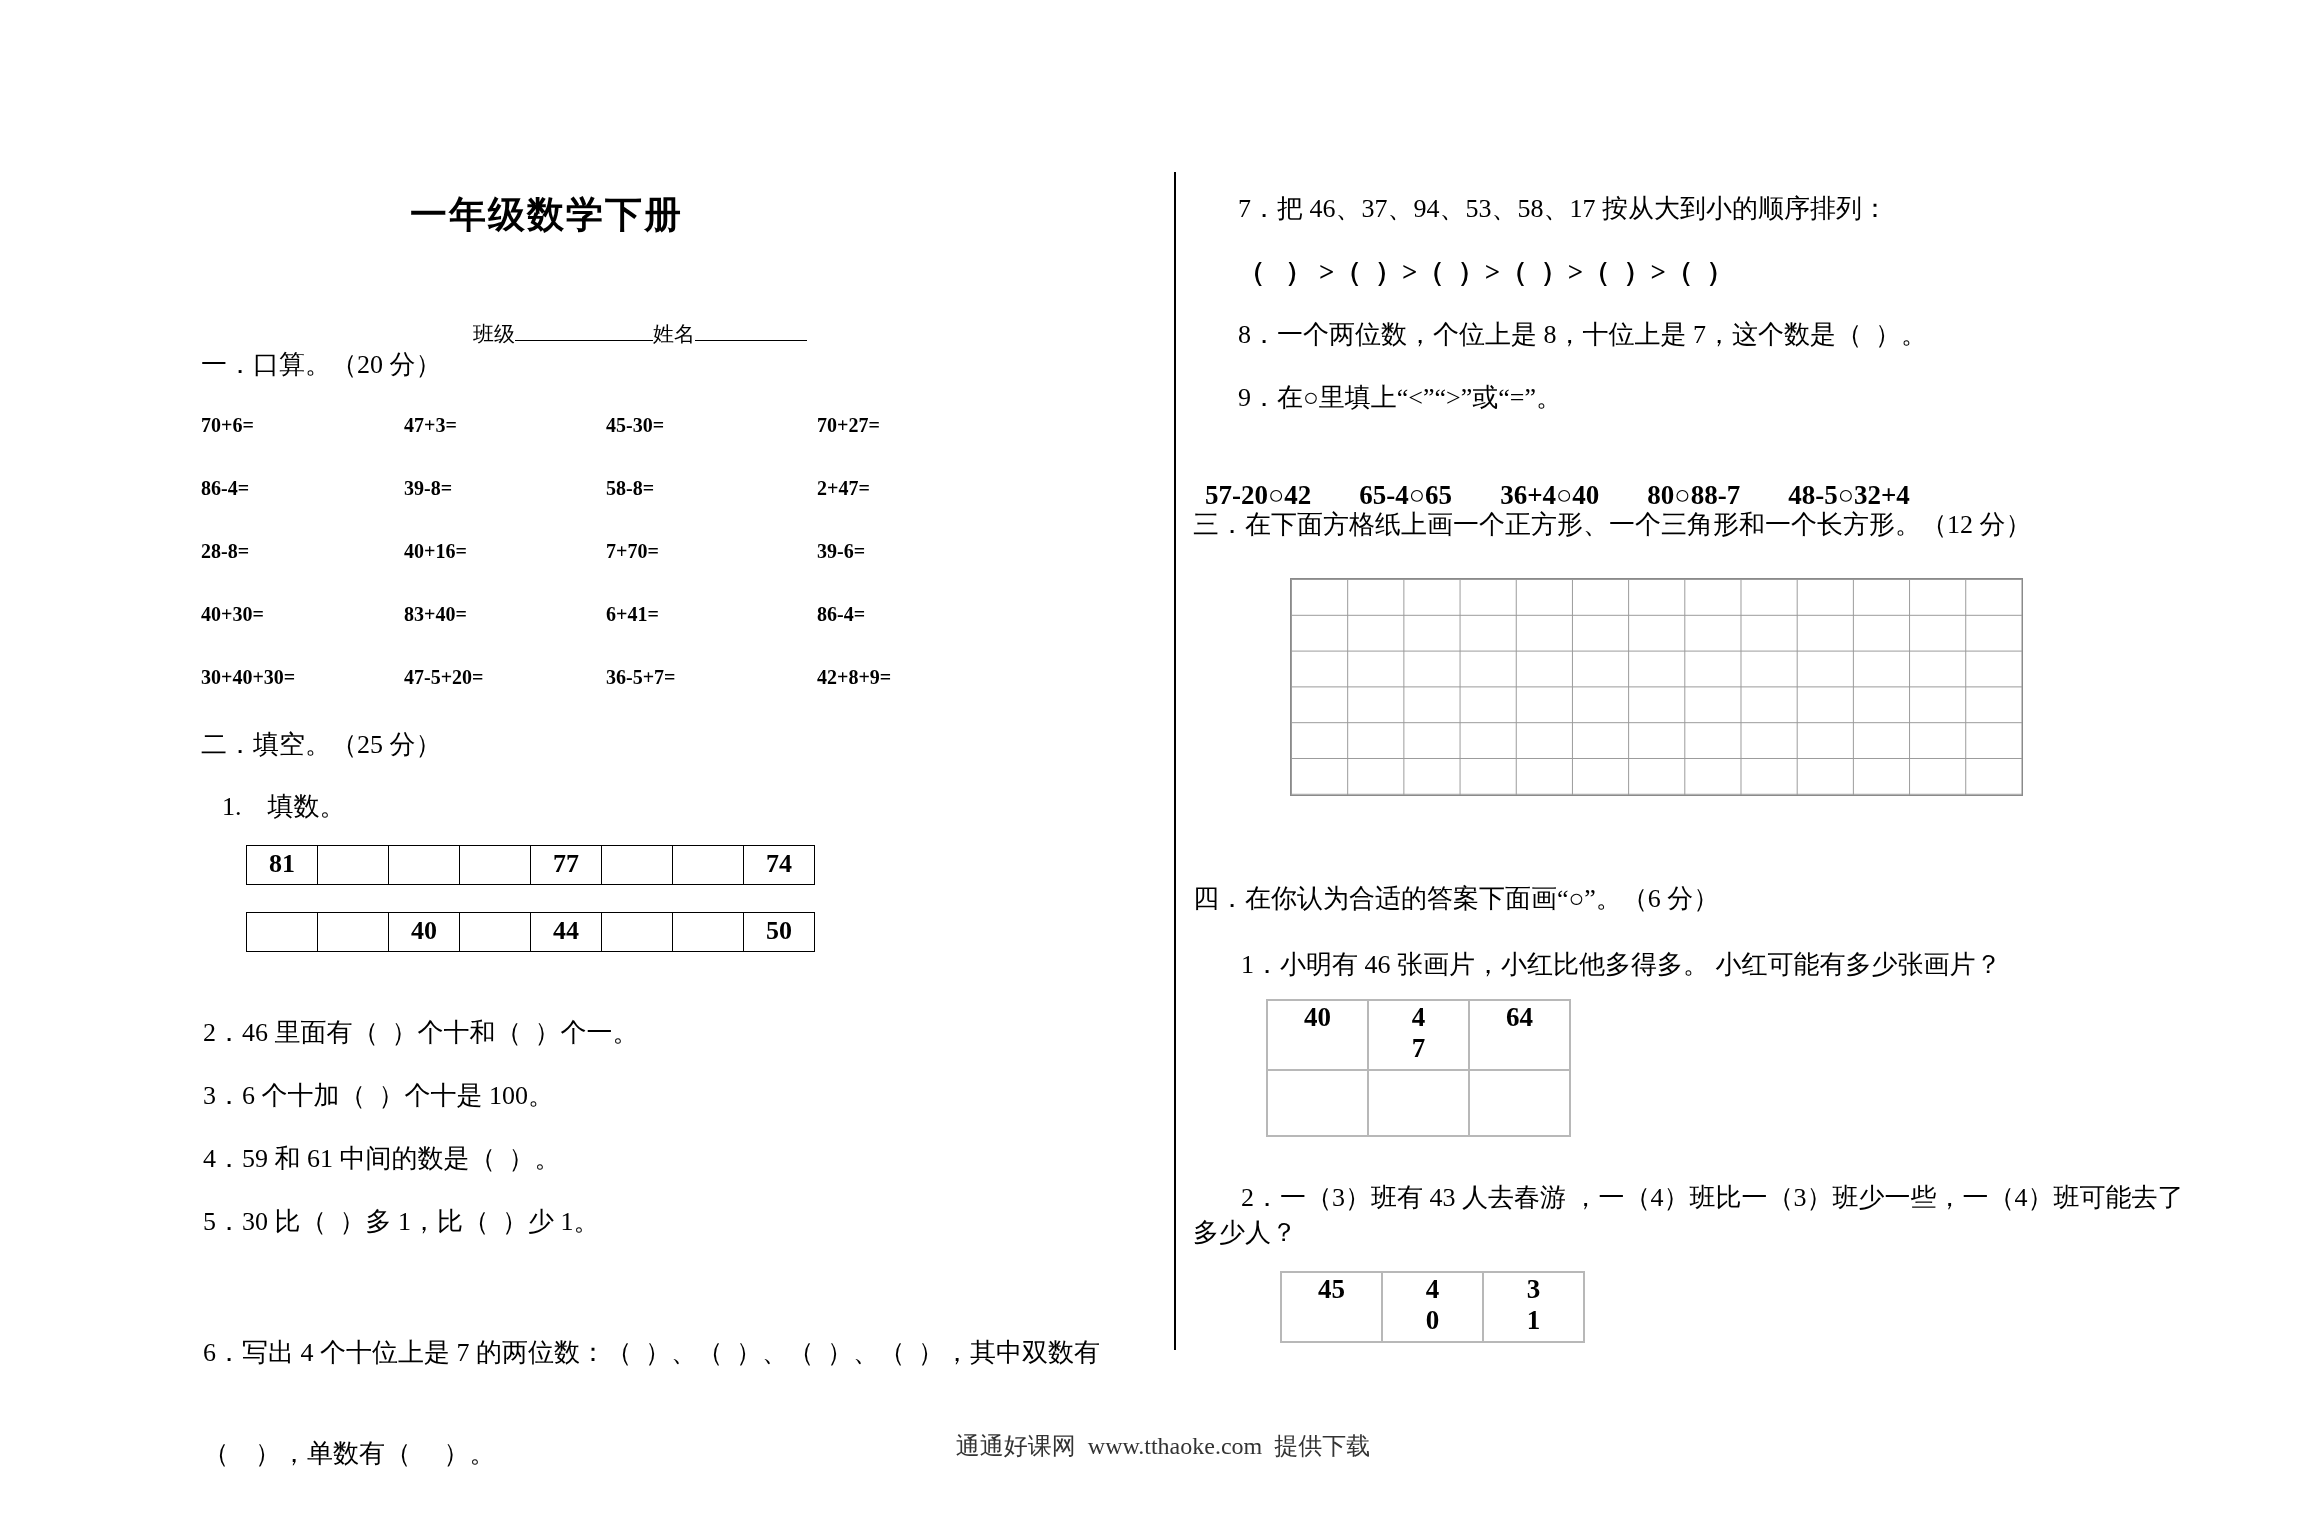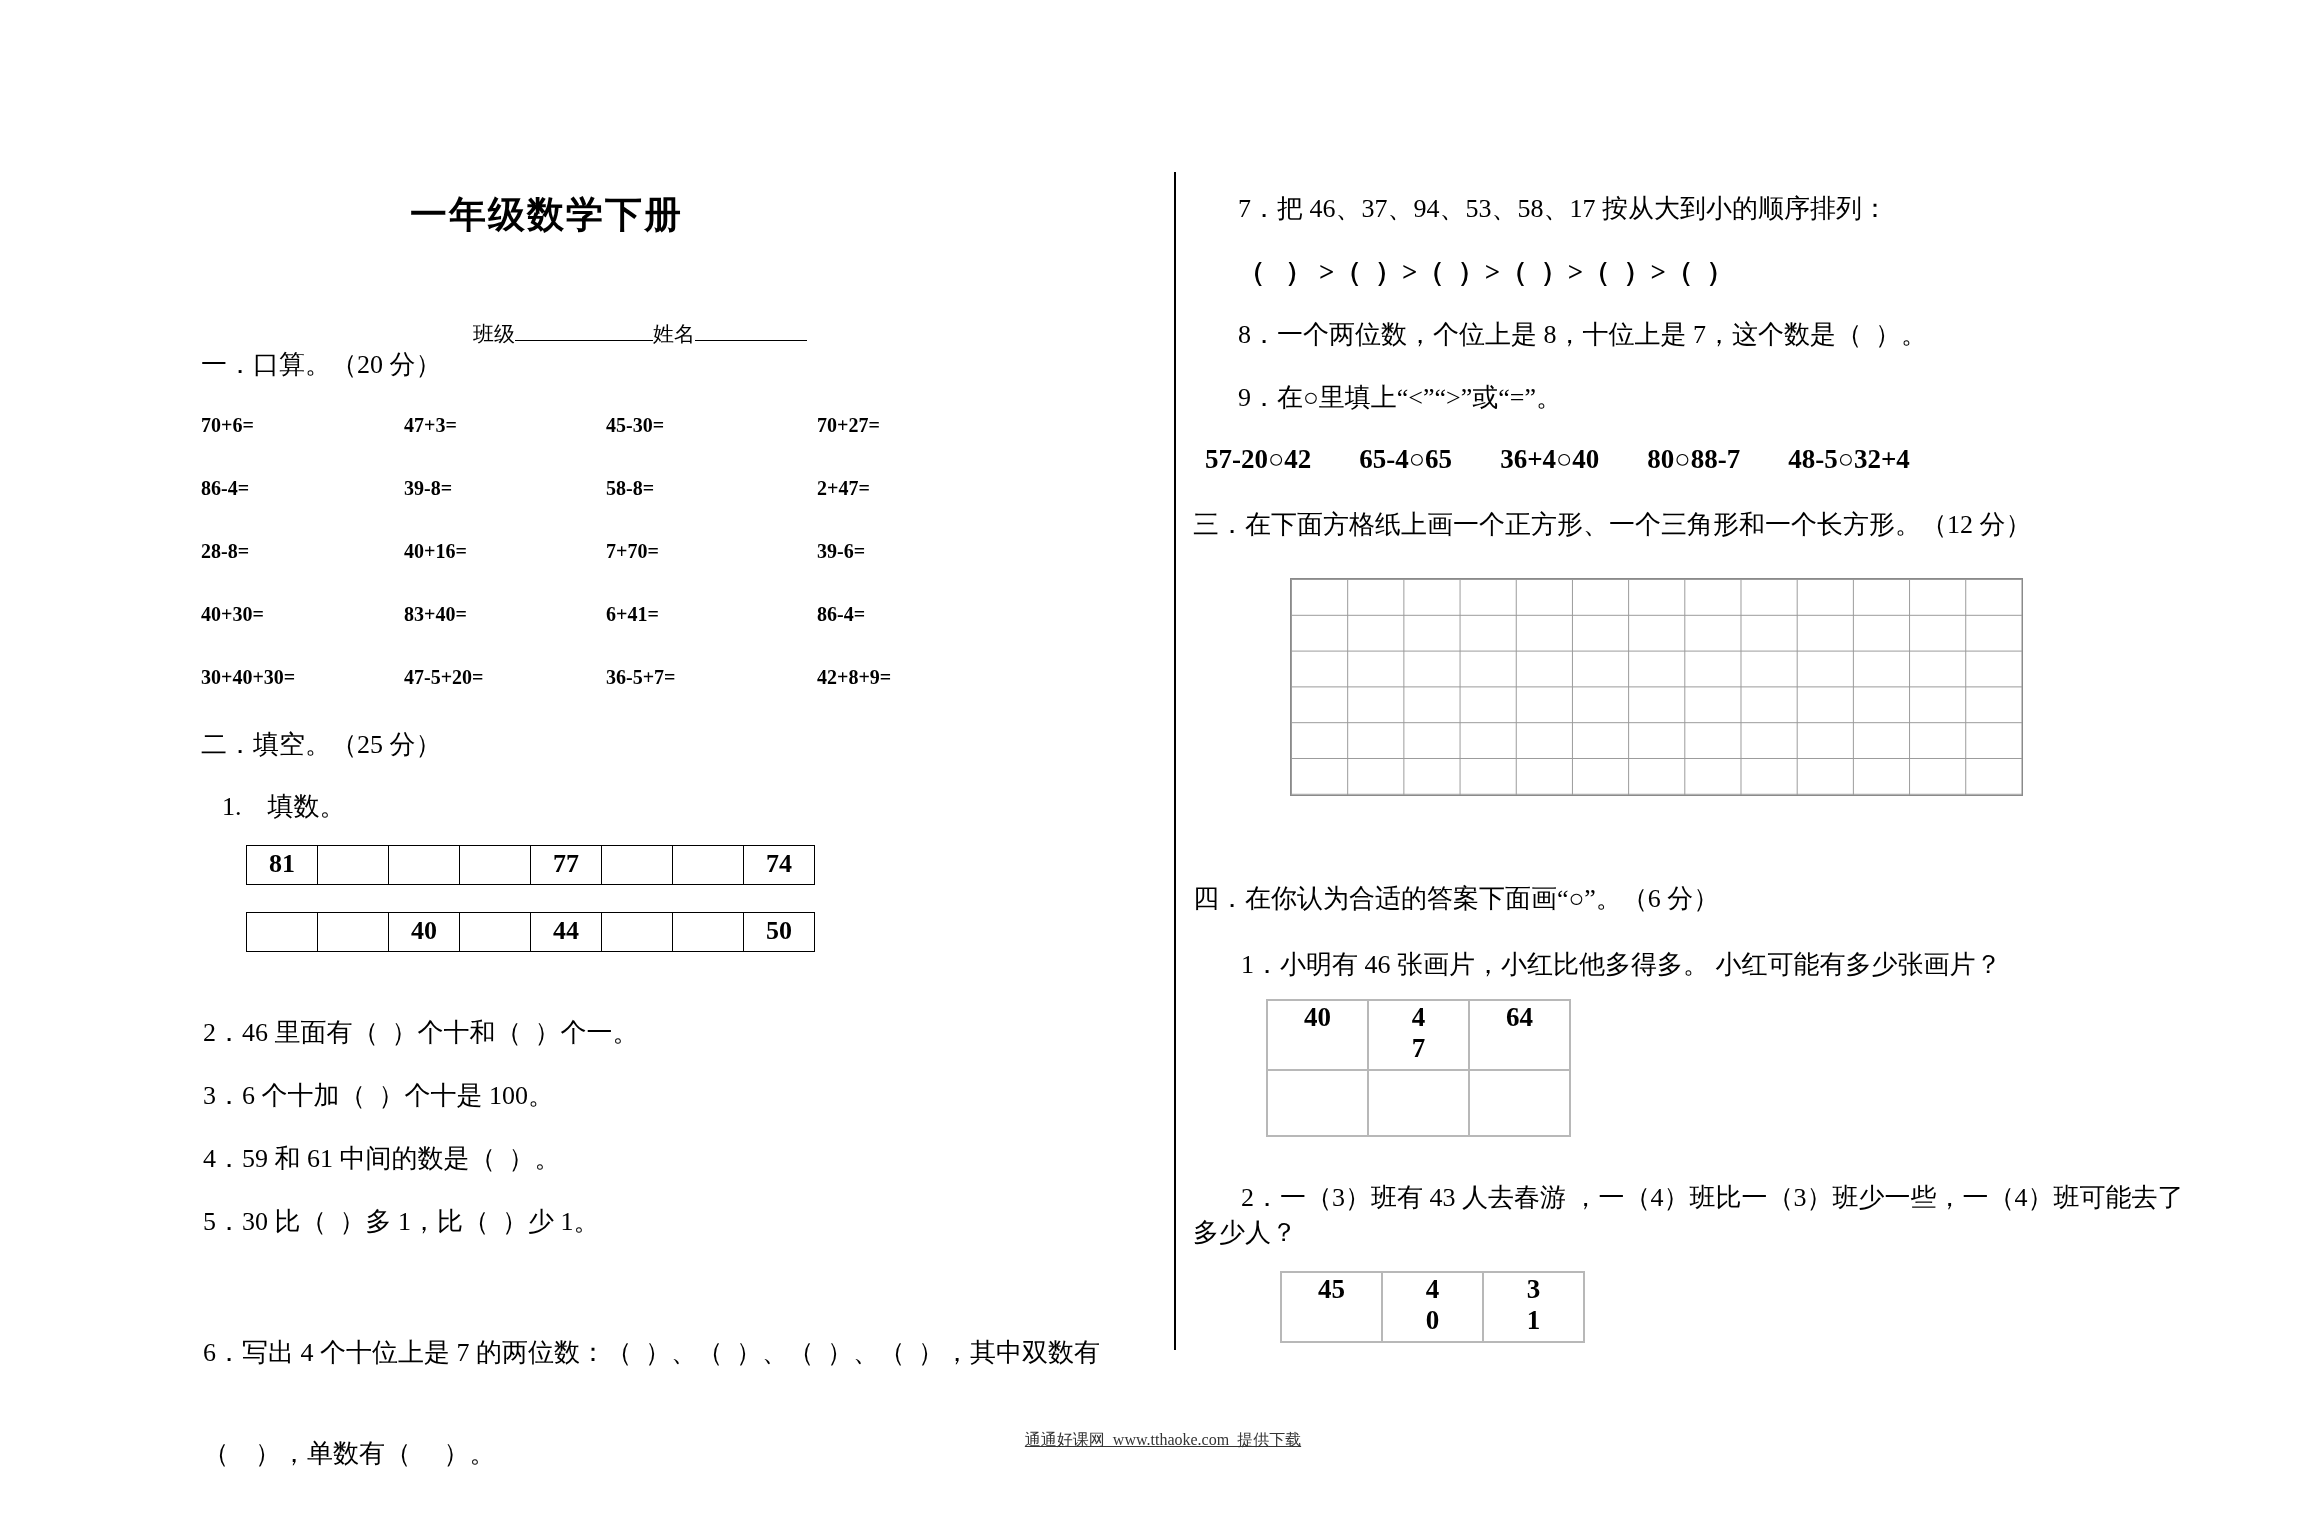--- a/index.html
+++ b/index.html
@@ -12,32 +12,32 @@
   .title{font-size:37px;font-weight:bold;letter-spacing:2px;white-space:pre;}
   .small{font-size:21px;white-space:pre;}
   .blank{display:inline-block;border-bottom:1px solid #000;height:21px;vertical-align:baseline;}
   .divider{width:2px;background:#000;}
   .arith{display:grid;grid-template-columns:203px 202px 211px 215px;}
   .arith span{height:63px;font-weight:bold;font-size:20px;white-space:pre;}
   .fill-table{display:flex;}
   .fcell{width:70px;height:38px;border:1px solid #000;margin-left:-1px;text-align:center;
          font-weight:bold;font-size:26px;line-height:36px;}
   .fcell:first-child{margin-left:0;}
-  .cmp{display:flex;gap:48px;font-weight:bold;font-size:27px;white-space:pre;}
+  .cmp{display:flex;gap:48px;font-weight:bold;font-size:27px;white-space:pre;margin-top:36px;}
   .grid-paper{width:731px;height:216px;border:1px solid #8a8a8a;
       background-image:linear-gradient(to right,#9a9a9a 1px,transparent 1px),
                        linear-gradient(to bottom,#9a9a9a 1px,transparent 1px);
       background-size:56.2px 35.8px;background-color:#fff;}
   .ans-table{border-collapse:collapse;}
   .ans-table td{width:91px;border:2px solid #b8b8b8;text-align:center;vertical-align:top;
       font-weight:bold;font-size:27px;line-height:31px;padding:1px 4px;white-space:pre-line;}
   .t1r1 td{height:66px;}
   .t1r2 td{height:62px;}
   .t2 td{height:66px;}
-  .footer{font-size:16px;color:#333;white-space:pre;transform:translateX(-50%);text-decoration:underline;}
+  .footer{font-size:24px;color:#333;white-space:pre;transform:translateX(-50%);}
   .twoline span{display:block;white-space:pre;}
 </style>
 </head>
 <body>
 
 <div class="page">
 
   <div class="abs divider" style="left:1174px;top:172px;height:1178px;"></div>
 
   <div class="abs title" style="left:410px;top:190px;">一年级数学下册</div>

